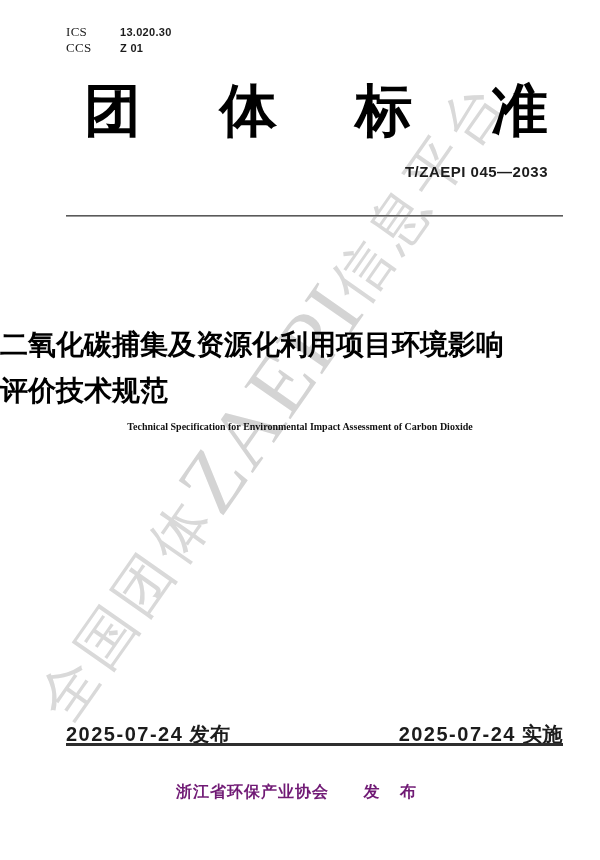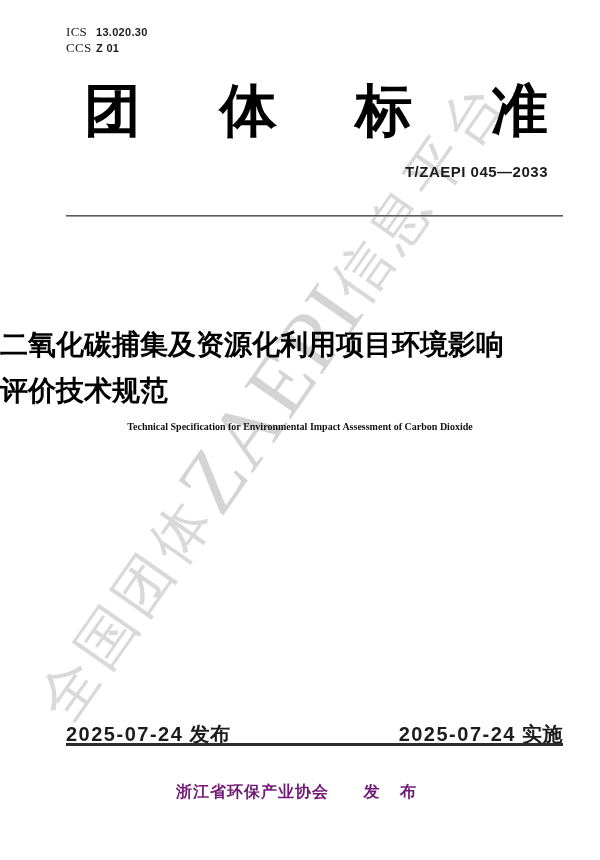--- a/index.html
+++ b/index.html
@@ -47,21 +47,21 @@
     position: absolute; left: 66px; top: 24px;
     font-size: 11px; font-weight: bold;
     line-height: 15px;
     letter-spacing: 0.3px;
   }
   .ics-row .code-label {
     font-family: "Liberation Serif", "DejaVu Serif", serif;
     font-size: 13px; font-weight: normal;
     display: inline-block; width: 30px;
   }
-  .ics-row .code-value { font-size: 11px; }
+  .ics-row .code-value { font-size: 11px; margin-left: 24px; }
 
   .big-title {
     position: absolute; left: 84px; right: 52px; top: 80px;
     display: flex; justify-content: space-between;
     font-size: 57px; font-weight: bold;
     color: #000;
     line-height: 60px;
   }
 
   .std-number {

